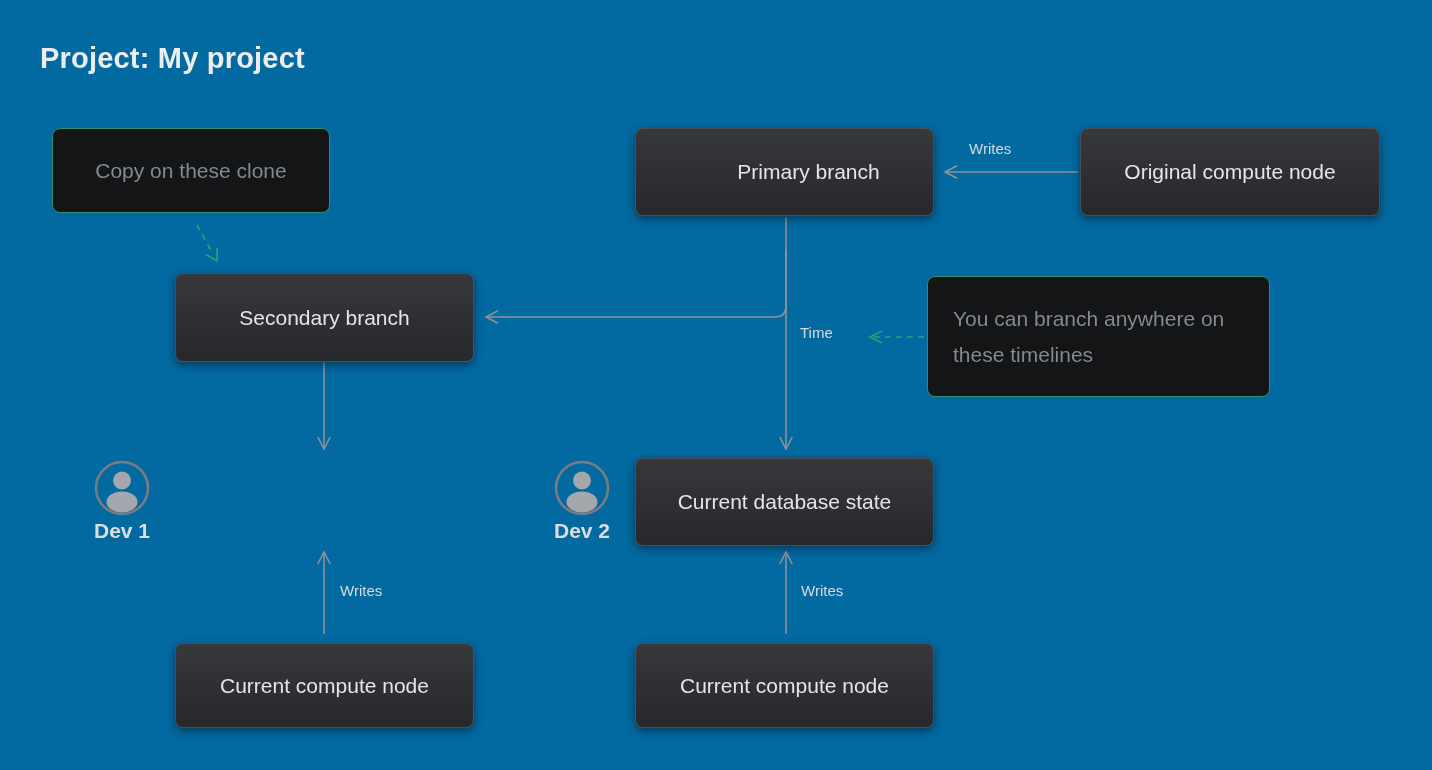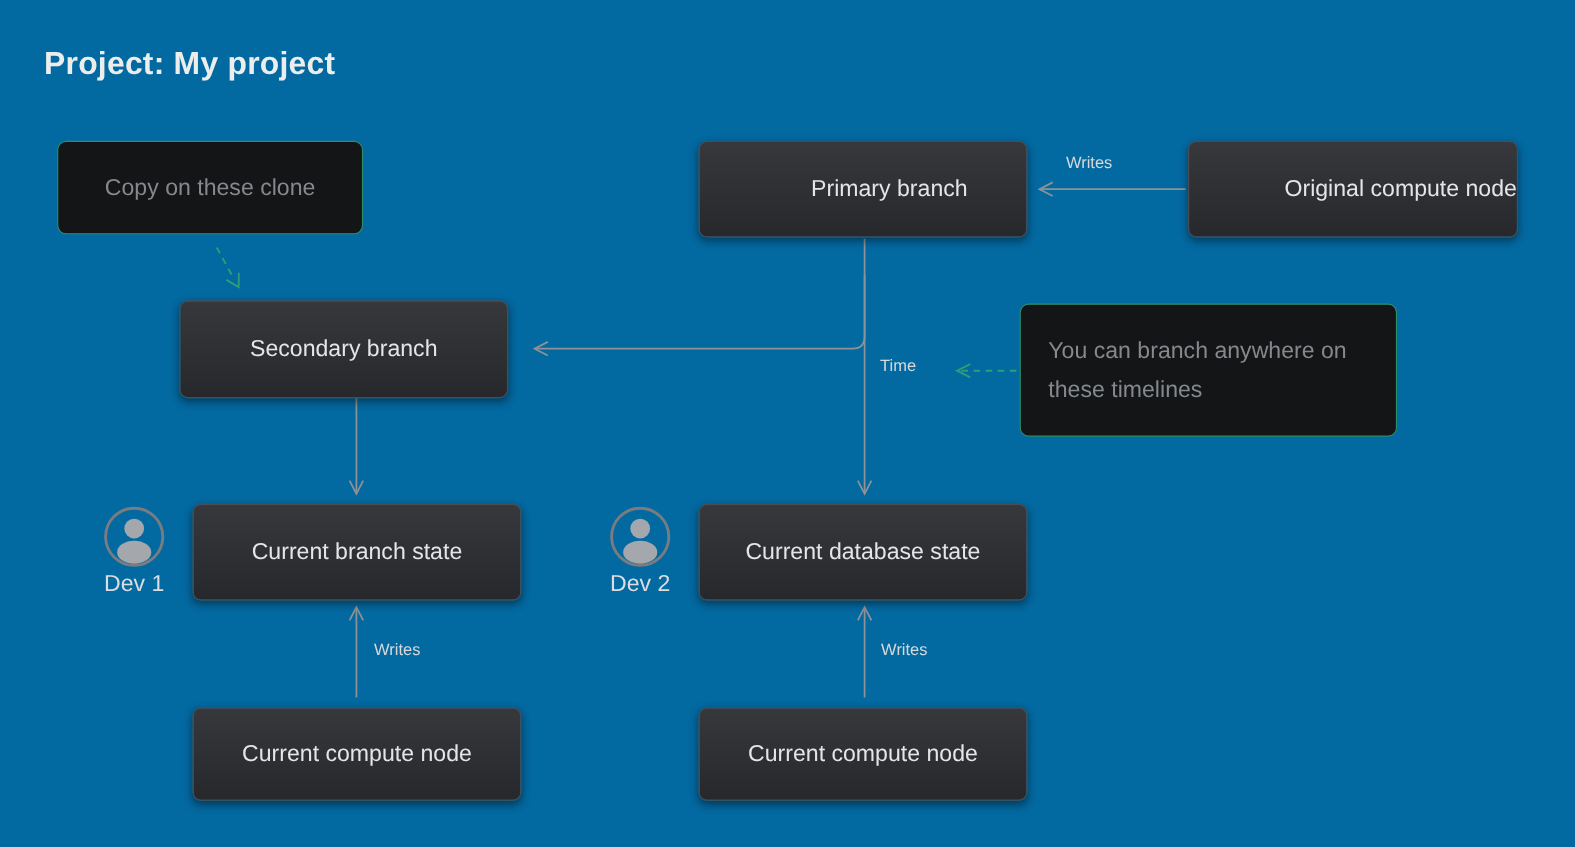--- a/index.html
+++ b/index.html
@@ -63,20 +63,21 @@
     position: absolute;
     width: 56px;
     height: 56px;
   }
   .avatar-label {
     position: absolute;
     color: #dcdde0;
     font-size: 21px;
     white-space: nowrap;
     transform: translateX(-50%);
+    font-weight: bold;
   }
   svg.wires {
     position: absolute;
     left: 0;
     top: 0;
     width: 1432px;
     height: 770px;
     pointer-events: none;
   }
   .wire-gray { stroke: #8f9296; stroke-width: 1.6; fill: none; }
@@ -134,27 +135,27 @@
   <div class="page-title">Project: My project</div>
 
   <div class="ghost centered" style="left:52px; top:128px; width:278px; height:85px;">
     <span>Copy on these clone</span>
   </div>
 
   <div class="node" style="left:635px; top:128px; width:299px; height:88px;padding-left:48px;">
     <span>Primary branch</span>
   </div>
 
-  <div class="node" style="left:1080px; top:128px; width:300px; height:88px;justify-content:flex-end;">
+  <div class="node" style="left:1080px; top:128px; width:300px; height:88px;">
     <span>Original compute node</span>
   </div>
 
   <div class="edge-label" style="left:969px; top:140px;">Writes</div>
 
-  <div class="node" style="left:163px; top:273px; width:299px; height:89px;">
+  <div class="node" style="left:175px; top:273px; width:299px; height:89px;">
     <span>Secondary branch</span>
   </div>
 
   <div class="edge-label" style="left:800px; top:324px;">Time</div>
 
   <div class="ghost" style="left:927px; top:276px; width:343px; height:121px;">
     <span class="note-text">You can branch anywhere on these timelines</span>
   </div>
 
   <svg class="avatar" style="left:94px; top:460px;" viewBox="0 0 56 56">
@@ -162,23 +163,20 @@
         <clipPath id="avclip1">
           <circle cx="28" cy="28" r="25"></circle>
         </clipPath>
       </defs>
     <circle cx="28" cy="28" r="26" fill="none" stroke="#797c80" stroke-width="2.6"></circle>
     <circle cx="28" cy="20.5" r="9" fill="#a4a7ab"></circle>
     <ellipse cx="28" cy="42" rx="15.5" ry="10.5" fill="#a4a7ab" clip-path="url(#avclip1)"></ellipse>
   </svg>
   <div class="avatar-label" style="left:122px; top:519px;">Dev 1</div>
 
-  <div class="node" style="left:175px; top:458px; width:299px; height:88px;">
-    <span>Current branch state</span>
-  </div>
 
   <svg class="avatar" style="left:554px; top:460px;" viewBox="0 0 56 56">
     <defs>
         <clipPath id="avclip2">
           <circle cx="28" cy="28" r="25"></circle>
         </clipPath>
       </defs>
     <circle cx="28" cy="28" r="26" fill="none" stroke="#797c80" stroke-width="2.6"></circle>
     <circle cx="28" cy="20.5" r="9" fill="#a4a7ab"></circle>
     <ellipse cx="28" cy="42" rx="15.5" ry="10.5" fill="#a4a7ab" clip-path="url(#avclip2)"></ellipse>

